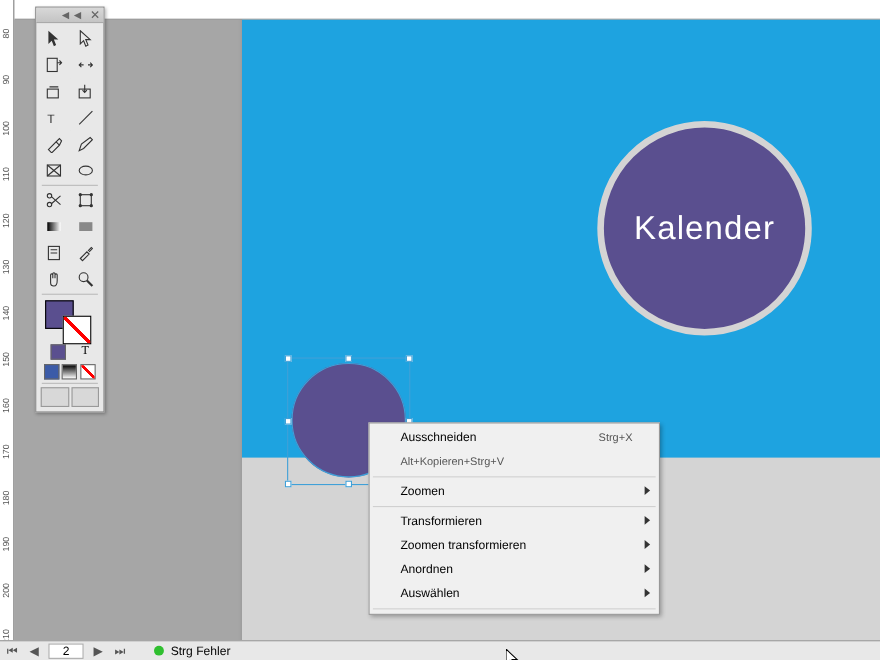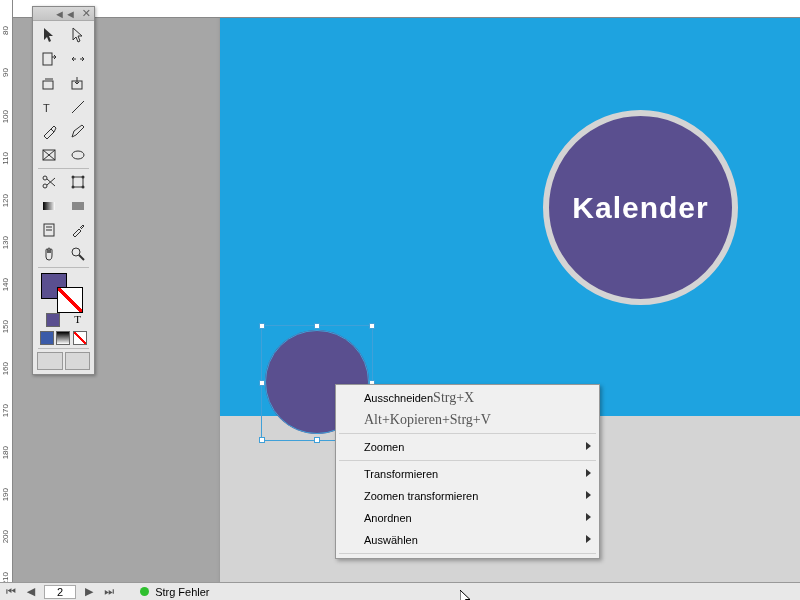--- a/index.html
+++ b/index.html
@@ -8,21 +8,21 @@
 .ruler-h { position: absolute; top: 0; left: 13px; right: 0; height: 18px; background: #fff; border-bottom: 1px solid #888; }
 .ruler-v { position: absolute; top: 0; left: 0; width: 13px; bottom: 18px; background: #fff; border-right: 1px solid #888; }
 .ruler-corner { position: absolute; top: 0; left: 0; width: 13px; height: 18px; background: #fff; border-right: 1px solid #888; border-bottom: 1px solid #888; }
 .ruler-v .num { position: absolute; left: 1px; font-size: 8px; color: #555; writing-mode: vertical-rl; transform: rotate(180deg); }
 
 .canvas-area { position: absolute; top: 18px; left: 13px; right: 0; bottom: 18px; background: #a6a6a6; overflow: hidden; }
 .page { position: absolute; left: 207px; top: -20px; width: 700px; height: 600px; background: #d4d4d4; box-shadow: 2px 2px 5px rgba(0,0,0,.3); }
 .blue-bg { position: absolute; left: 207px; top: -20px; width: 700px; height: 418px; background: #1ea3e0; }
 
 .big-circle { position: absolute; left: 530px; top: 92px; width: 195px; height: 195px; border-radius: 50%; background: #5a4f8f; border: 6px solid #d4d4d4; display: flex; flex-direction: column; align-items: center; justify-content: center; }
-.big-circle span { color: #fff; font-size: 30px; font-weight: 700; letter-spacing: 1px; font-family: "Century Gothic", sans-serif; }
+.big-circle span { color: #fff; font-size: 30px; font-weight: 400; letter-spacing: 1px; font-family: "Century Gothic", sans-serif; }
 
 .small-circle { position: absolute; left: 252px; top: 312px; width: 104px; height: 104px; border-radius: 50%; background: #5a4f8f; }
 .sel-box { position: absolute; left: 248px; top: 307px; width: 112px; height: 116px; border: 1px solid #40a0d8; }
 .sel-handle { position: absolute; width: 6px; height: 6px; background: #fff; border: 1px solid #40a0d8; }
 .sel-circle { position: absolute; left: 252px; top: 312px; width: 104px; height: 104px; border-radius: 50%; border: 1px solid #40a0d8; }
 
 .toolbox { position: absolute; top: 6px; left: 32px; width: 63px; background: #e8e8e8; border: 1px solid #888; box-shadow: 1px 1px 3px rgba(0,0,0,.3); }
 .toolbox-header { height: 14px; background: linear-gradient(#d8d8d8,#c4c4c4); display: flex; justify-content: flex-end; align-items: center; padding: 0 3px; gap: 6px; font-size: 9px; color: #666; border-bottom: 1px solid #aaa; }
 .tool-grid { display: grid; grid-template-columns: 1fr 1fr; padding: 2px; gap: 0; }
 .tool { height: 24px; display: flex; align-items: center; justify-content: center; background: #e8e8e8; border: 1px solid transparent; cursor: pointer; }
@@ -31,22 +31,22 @@
 .color-proxy { grid-column: 1 / -1; height: 42px; position: relative; }
 .fill-sw { position: absolute; left: 6px; top: 4px; width: 26px; height: 26px; background: #5a4f8f; border: 1px solid #000; }
 .stroke-sw { position: absolute; left: 22px; top: 18px; width: 26px; height: 26px; background: #fff; border: 1px solid #000; }
 .stroke-sw::after { content: ""; position: absolute; left: 0; top: 0; right: 0; bottom: 0; background: linear-gradient(to top right, transparent 45%, red 45%, red 55%, transparent 55%); }
 .small-row { grid-column: 1 / -1; display: flex; justify-content: space-around; padding: 2px 4px; }
 .small-sw { width: 14px; height: 14px; border: 1px solid #666; }
 .mode-row { grid-column: 1 / -1; display: flex; padding: 2px; gap: 2px; }
 .mode-btn { flex: 1; height: 18px; background: #d8d8d8; border: 1px solid #999; }
 
 .context-menu { position: absolute; left: 335px; top: 384px; width: 265px; background: #f0f0f0; border: 1px solid #979797; box-shadow: 2px 2px 4px rgba(0,0,0,.3); padding: 2px; }
-.menu-item { display: flex; align-items: center; height: 22px; padding: 0 22px 0 26px; cursor: default; position: relative; }
-.menu-item .shortcut { color: #555; font-size: 14px; font-family: Liberation Serif, serif; }
+.menu-item { display: flex; justify-content: space-between; align-items: center; height: 22px; padding: 0 22px 0 26px; cursor: default; position: relative; }
+.menu-item .shortcut { color: #555; font-size: 10px; }
 .menu-sep { height: 1px; background: #d0d0d0; margin: 2px 1px; }
 .submenu-arrow { position: absolute; right: 6px; top: 6px; width: 0; height: 0; border-top: 4px solid transparent; border-bottom: 4px solid transparent; border-left: 5px solid #333; }
 
 .status-bar { position: absolute; bottom: 0; left: 0; right: 0; height: 18px; background: #e8e8e8; border-top: 1px solid #999; display: flex; align-items: center; padding: 0 4px; font-size: 10px; gap: 6px; }
 .status-bar .nav-btn { width: 14px; height: 14px; display: flex; align-items: center; justify-content: center; color: #555; cursor: pointer; }
 .status-dot { width: 9px; height: 9px; border-radius: 50%; background: #2fbf2f; }
 
 .cursor { position: absolute; left: 460px; top: 590px; width: 12px; height: 18px; pointer-events: none; }
 </style>
 </head>

